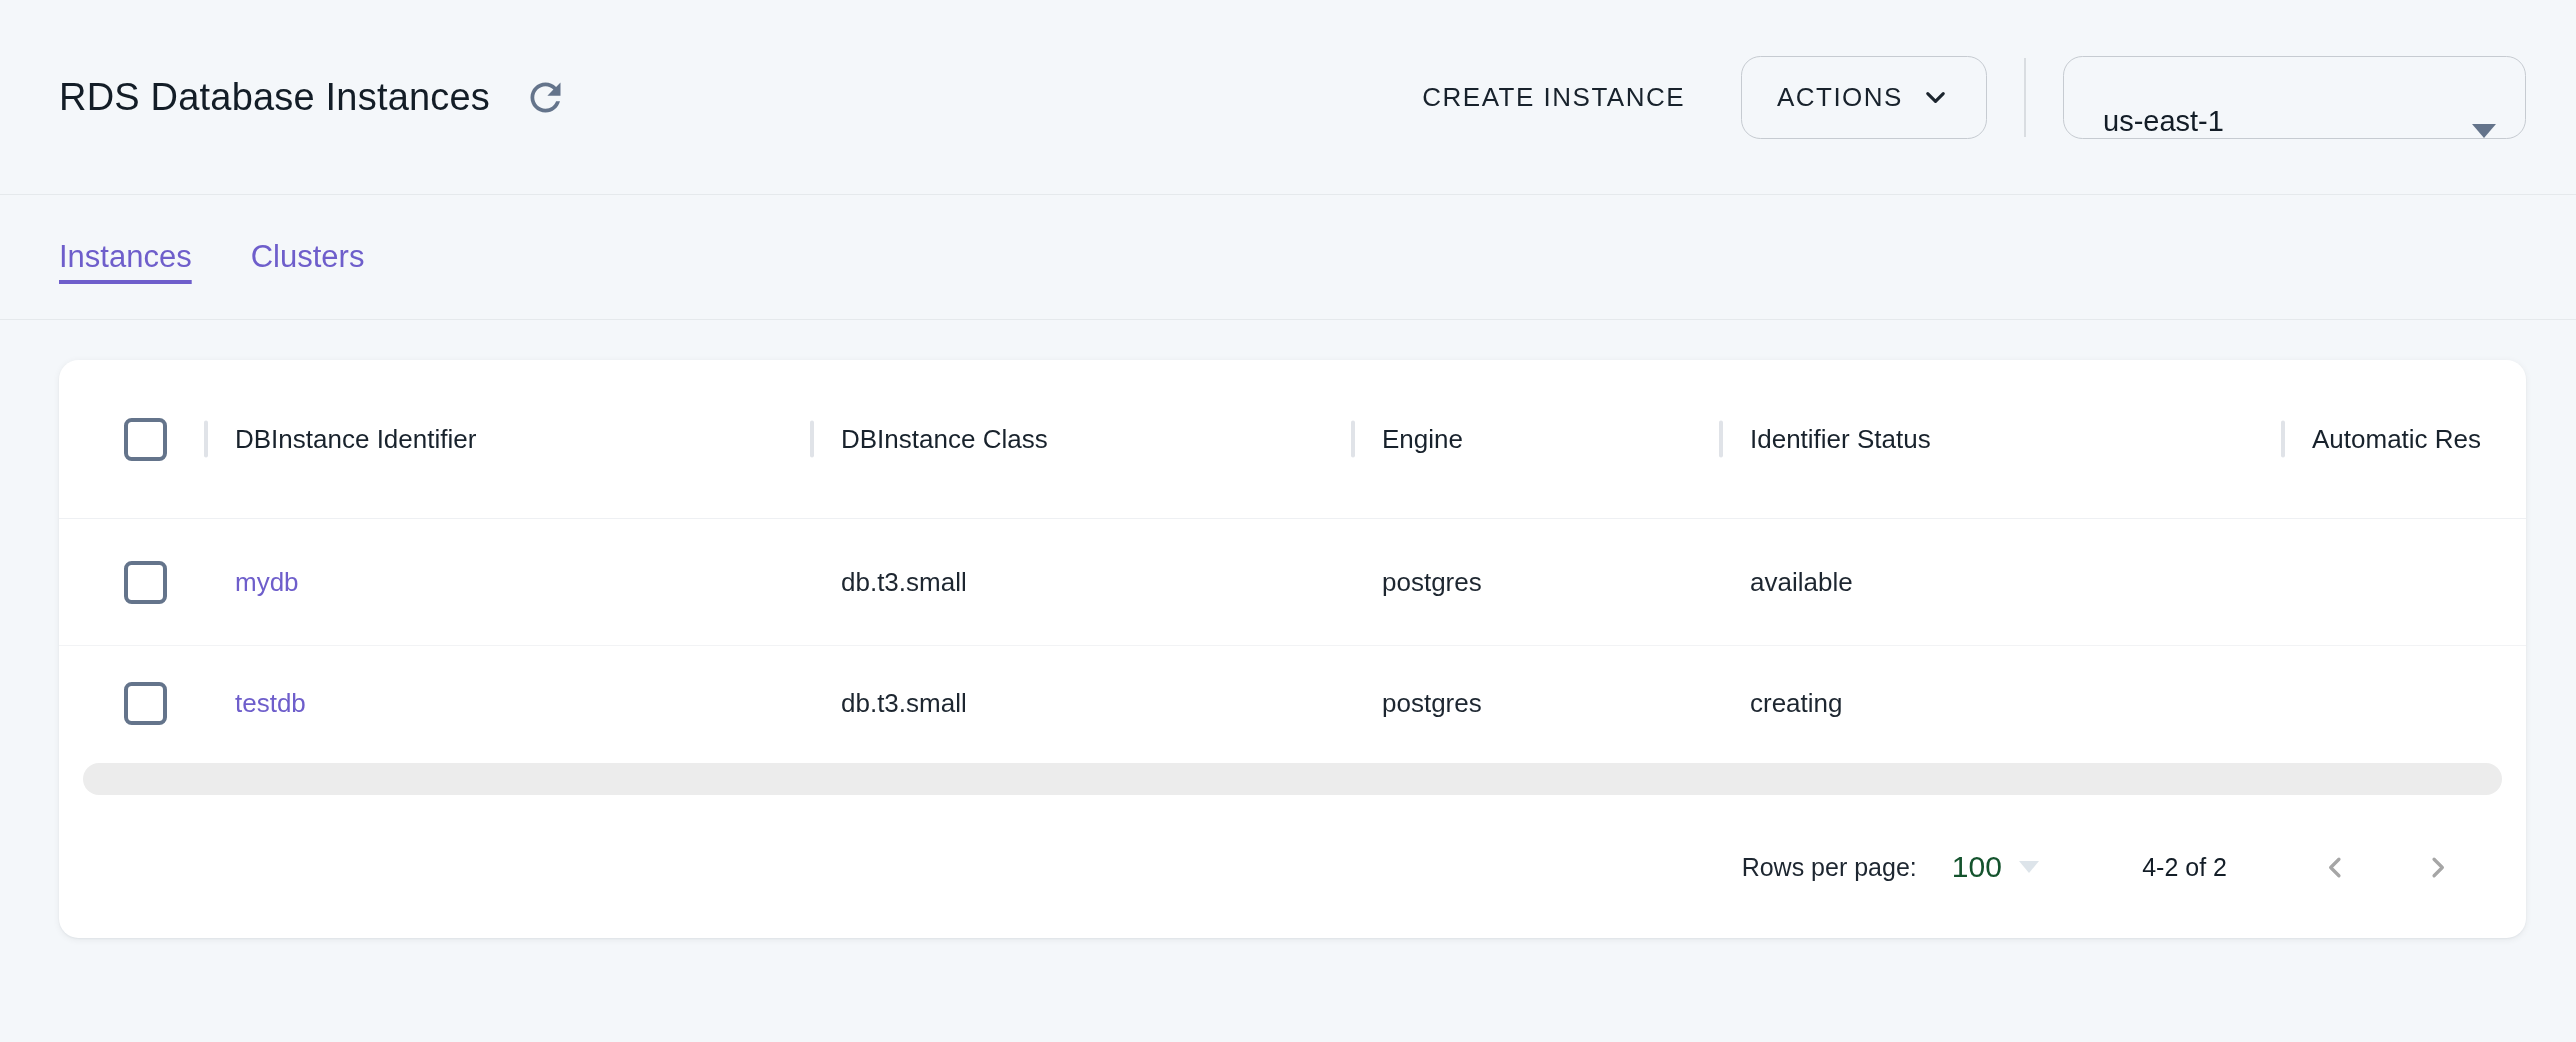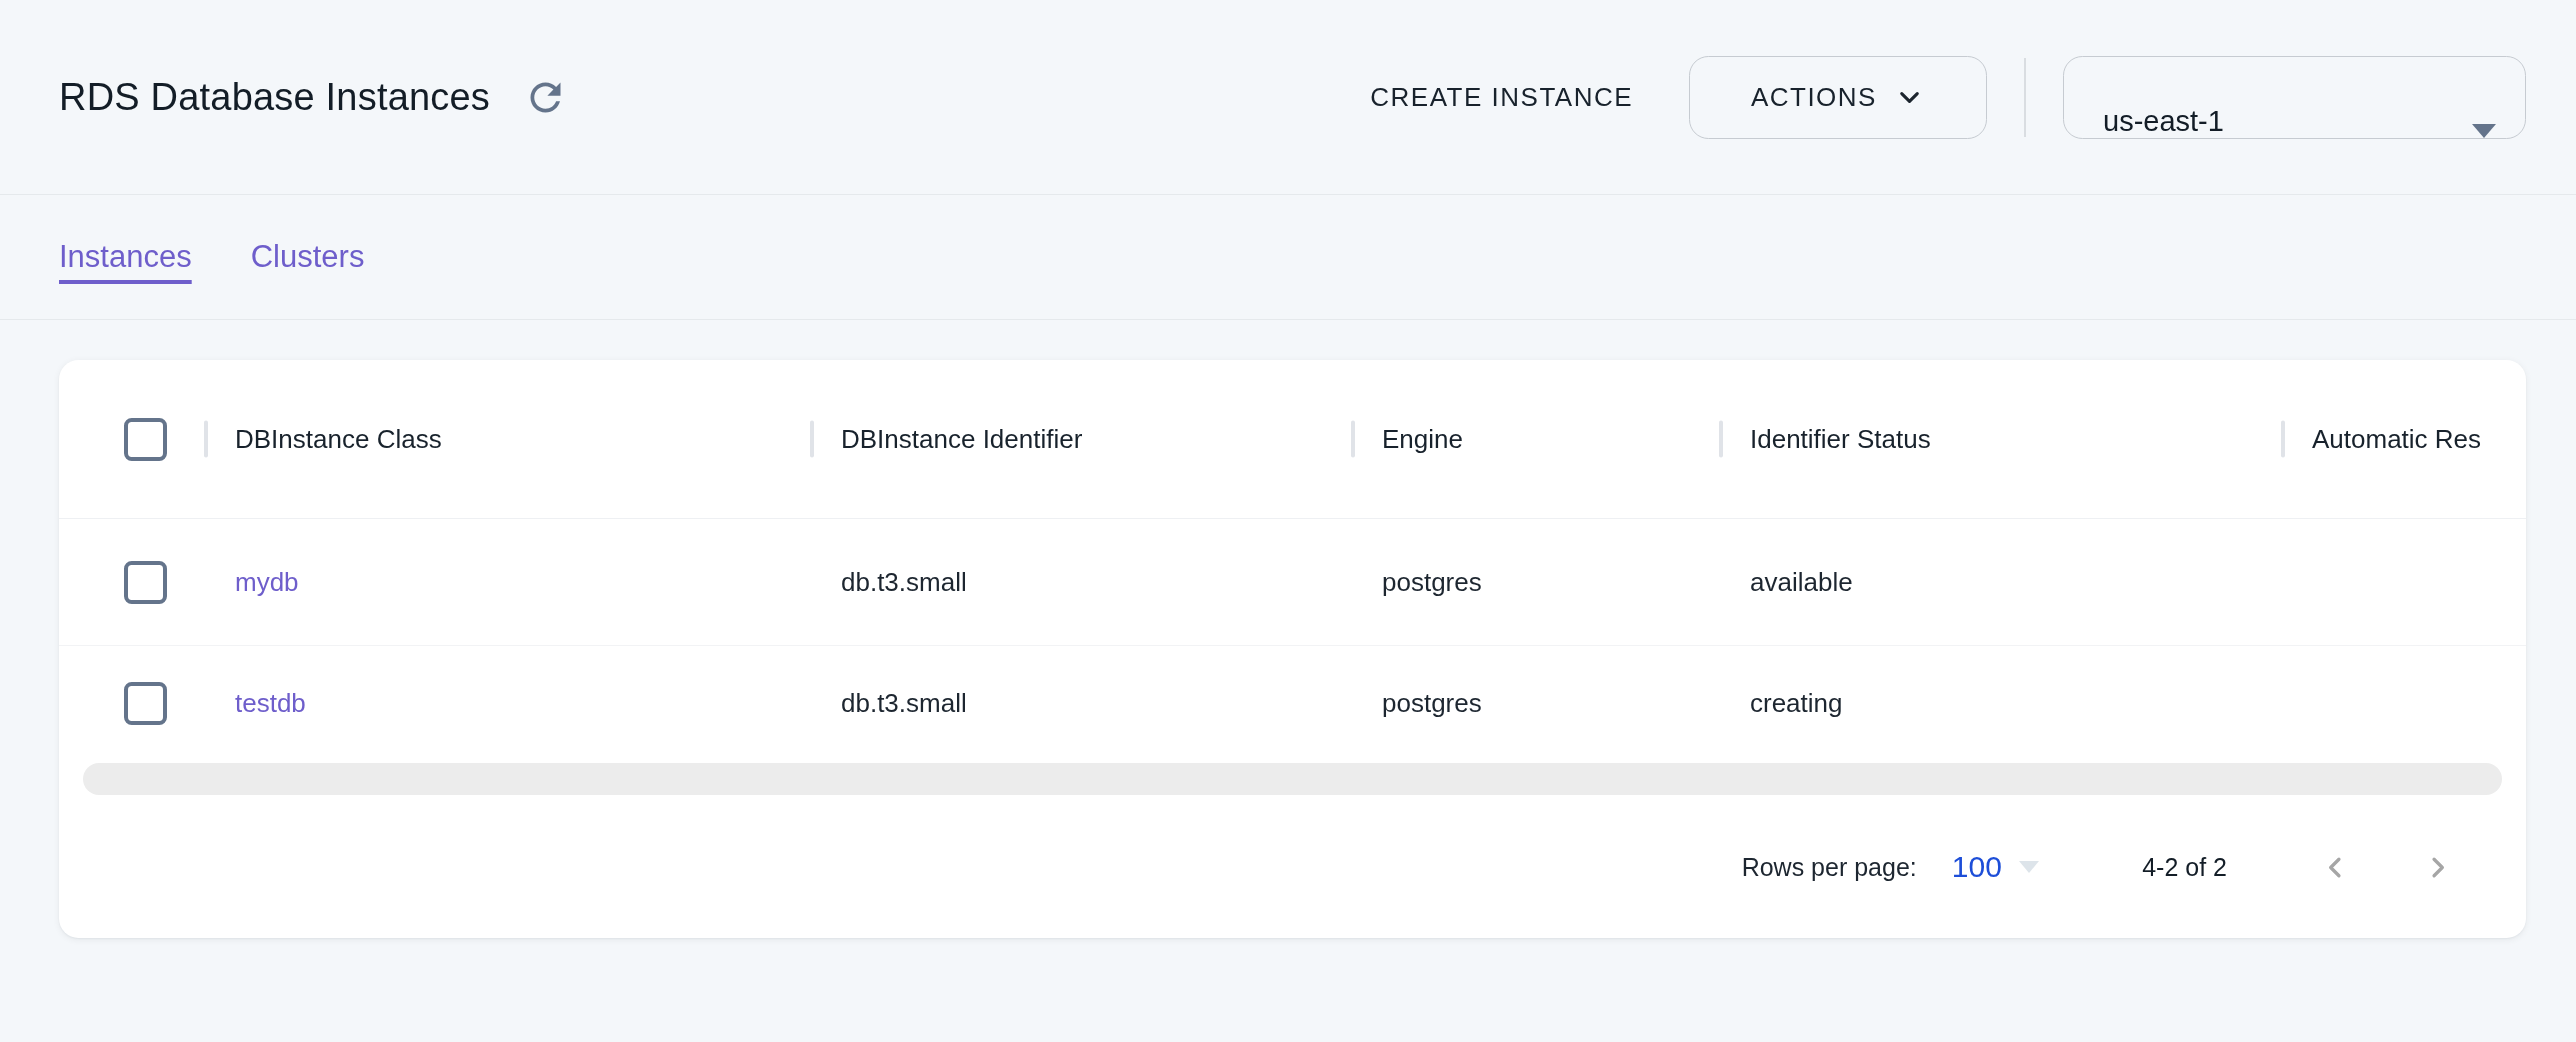--- a/index.html
+++ b/index.html
@@ -30,21 +30,21 @@
   }
   .refresh-svg{width:45px;height:45px;fill:#64748b;}
   .text-btn{
     background:none;border:none;cursor:pointer;
     font-family:inherit;font-size:26px;font-weight:500;letter-spacing:1.5px;
     color:#18222c;padding:0;margin-right:56px;text-transform:uppercase;text-align:right;
   }
   .outline-btn{
     background:none;cursor:pointer;
     display:flex;align-items:center;justify-content:center;gap:17.4px;
-    width:298px;height:83px;box-sizing:border-box;
+    width:246px;height:83px;box-sizing:border-box;
     border:1.9px solid #c6cbd1;border-radius:19.4px;
     font-family:inherit;font-size:26px;font-weight:500;letter-spacing:1.5px;
     color:#18222c;text-transform:uppercase;
   }
   .chevron-svg{width:31px;height:31px;stroke:#1c252e;fill:none;stroke-width:2.4;stroke-linecap:round;stroke-linejoin:round;}
   .vdivider{
     width:1.9px;height:79px;background:#d9dde1;margin:0 37px;
   }
   .region-select{
     width:463px;height:83px;box-sizing:border-box;
@@ -112,21 +112,21 @@
     margin:2.9px 24px 0 24px;cursor:pointer;
   }
 
   
   .pagination{
     height:145px;display:flex;align-items:center;justify-content:flex-end;
     padding-right:66px;box-sizing:border-box;
   }
   .pp-label{font-size:25px;color:#1d2630;margin-right:35px;}
   .pp-value{display:flex;align-items:center;cursor:pointer;}
-  .pp-value .num{font-size:30px;color:#1d4ed8;text-align:right;}
+  .pp-value .num{font-size:30px;color:#14532d;text-align:right;}
   .caret-light{
     width:0;height:0;margin-left:17.4px;
     border-left:10.6px solid transparent;border-right:10.6px solid transparent;
     border-top:12.6px solid #dde4ea;
   }
   .pp-range{font-size:25px;color:#131d27;margin-left:103px;}
   .page-btn{
     background:none;border:none;padding:0;cursor:pointer;
     width:46px;height:46px;display:flex;align-items:center;justify-content:center;
   }
@@ -164,22 +164,22 @@
   <a class="tab">Clusters</a>
 </nav>
 
 <main>
   <section class="card">
 
     <div class="grid-row thead">
       <div class="cell cb-cell">
         <span class="checkbox"></span>
       </div>
+      <div class="cell text">DBInstance Identifier</div>
       <div class="cell text">DBInstance Class</div>
-      <div class="cell text">DBInstance Identifier</div>
       <div class="cell text">Engine</div>
       <div class="cell text">Identifier Status</div>
       <div class="cell text">Automatic Res</div>
     </div>
 
     <div class="grid-row trow1">
       <div class="cell cb-cell">
         <span class="checkbox"></span>
       </div>
       <div class="cell text">

